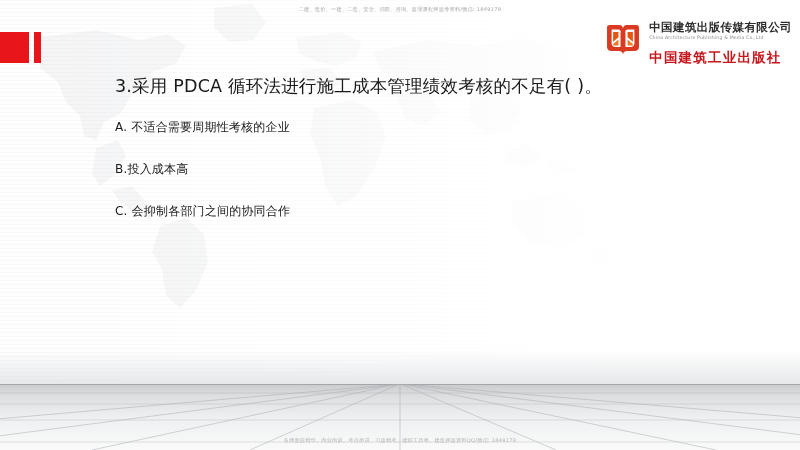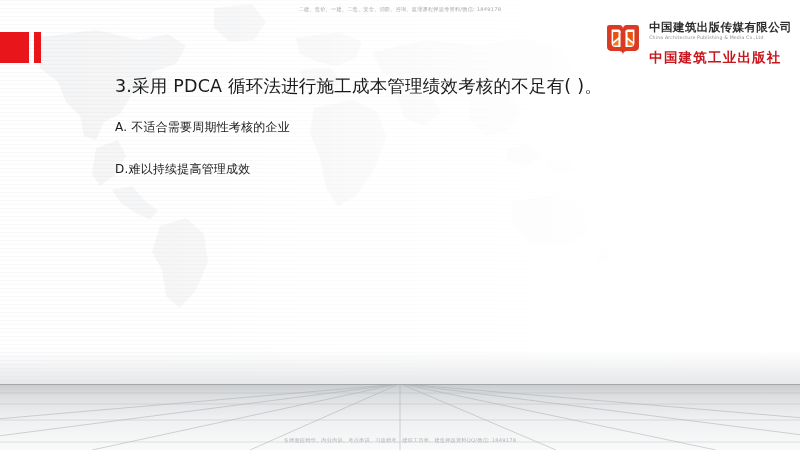--- a/index.html
+++ b/index.html
@@ -264,21 +264,22 @@
     <div class="logo-text">
       <div class="logo-cn-top">中国建筑出版传媒有限公司</div>
       <div class="logo-en">China Architecture Publishing &amp; Media Co.,Ltd</div>
       <div class="logo-cn-bottom">中国建筑工业出版社</div>
     </div>
   </div>
 
   <div class="content">
     <p class="q-stem">3.采用 PDCA 循环法进行施工成本管理绩效考核的不足有(     )。</p>
     <p class="q-option">A. 不适合需要周期性考核的企业</p>
-    <p class="q-option">D.难以持续提高管理成效</p>
+    <p class="q-option">B.投入成本高</p>
+    <p class="q-option">C. 会抑制各部门之间的协同合作</p>
   </div>
 
   <div class="wall-shadow"></div>
 
   <div class="floor">
     <div class="floor-horizon"></div>
     <svg viewBox="0 0 800 66" preserveAspectRatio="none" xmlns="http://www.w3.org/2000/svg">
       <g stroke="#a9adb1" stroke-width="0.7" fill="none" opacity="0.75">
 
         <line x1="400" y1="0" x2="-360" y2="66"></line>

